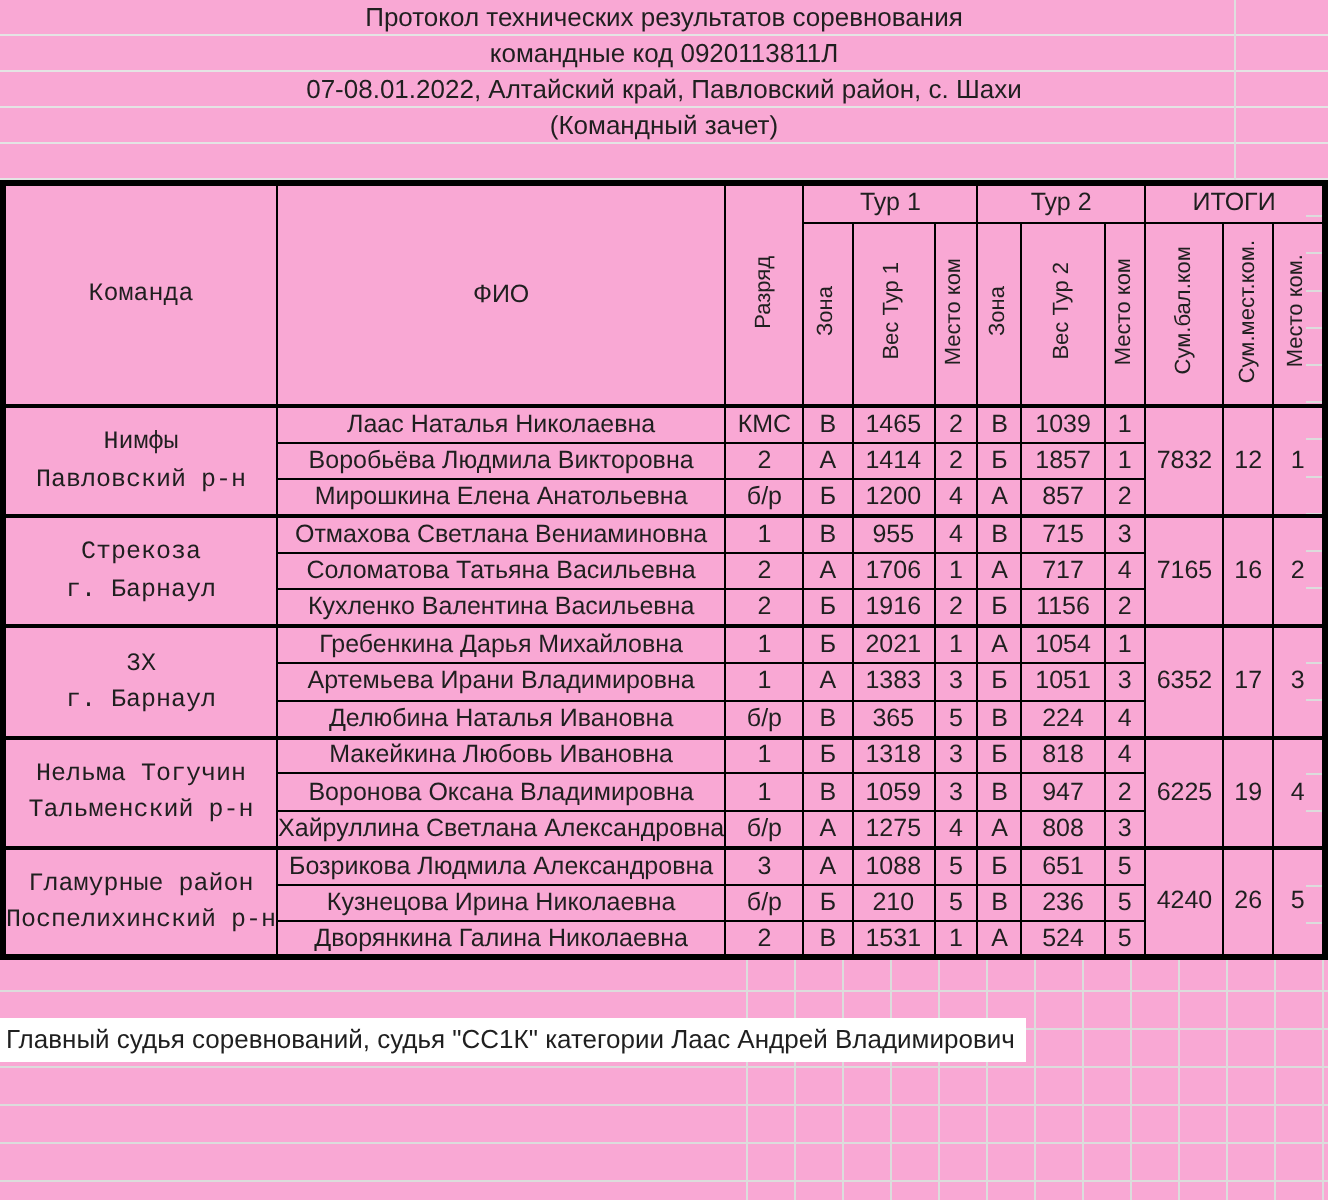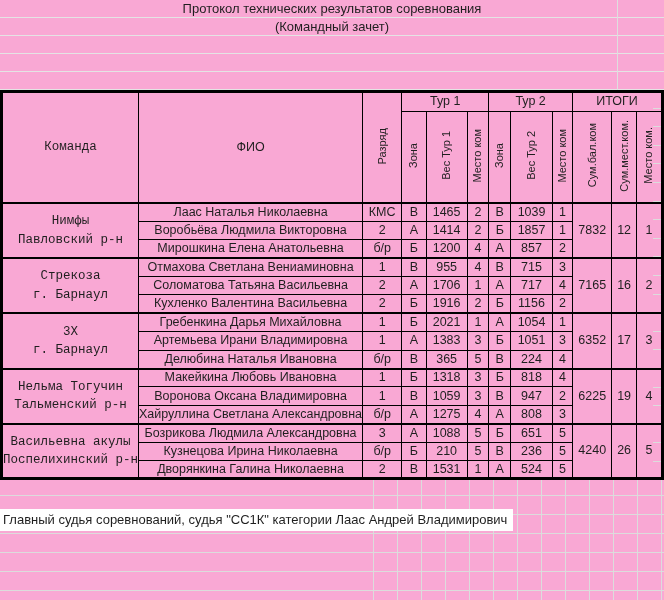--- a/index.html
+++ b/index.html
@@ -73,20 +73,22 @@
 <div class="page">
 
   <div class="grid-title"></div>
   <div class="grid-vline-top"></div>
   <div class="grid-right-strip"></div>
   <div class="grid-bottom-left"></div>
   <div class="grid-bottom-right"></div>
 
   <div class="titles">
     <div class="title-line">Протокол технических результатов соревнования</div>
+    <div class="title-line">командные код 0920113811Л</div>
+    <div class="title-line">07-08.01.2022, Алтайский край, Павловский район, с. Шахи</div>
     <div class="title-line">(Командный зачет)</div>
   </div>
 
   <table class="results">
     <colgroup>
       <col style="width:123px">
         <col style="width:220px">
         <col style="width:40px">
       <col style="width:25px">
         <col style="width:42px">
@@ -276,21 +278,21 @@
         <td>4</td>
         <td>А</td>
         <td>808</td>
         <td>3</td>
       </tr>
     </tbody>
 
     <tbody class="team-block">
       <tr>
         <td class="team-cell" rowspan="3">
-          <div class="tline">Васильевна акулы</div>
+          <div class="tline">Гламурные район</div>
           <div class="tline">Поспелихинский р-н</div>
         </td>
         <td class="fio">Бозрикова Людмила Александровна</td>
         <td>3</td>
         <td>А</td>
         <td>1088</td>
         <td>5</td>
         <td>Б</td>
         <td>651</td>
         <td>5</td>

